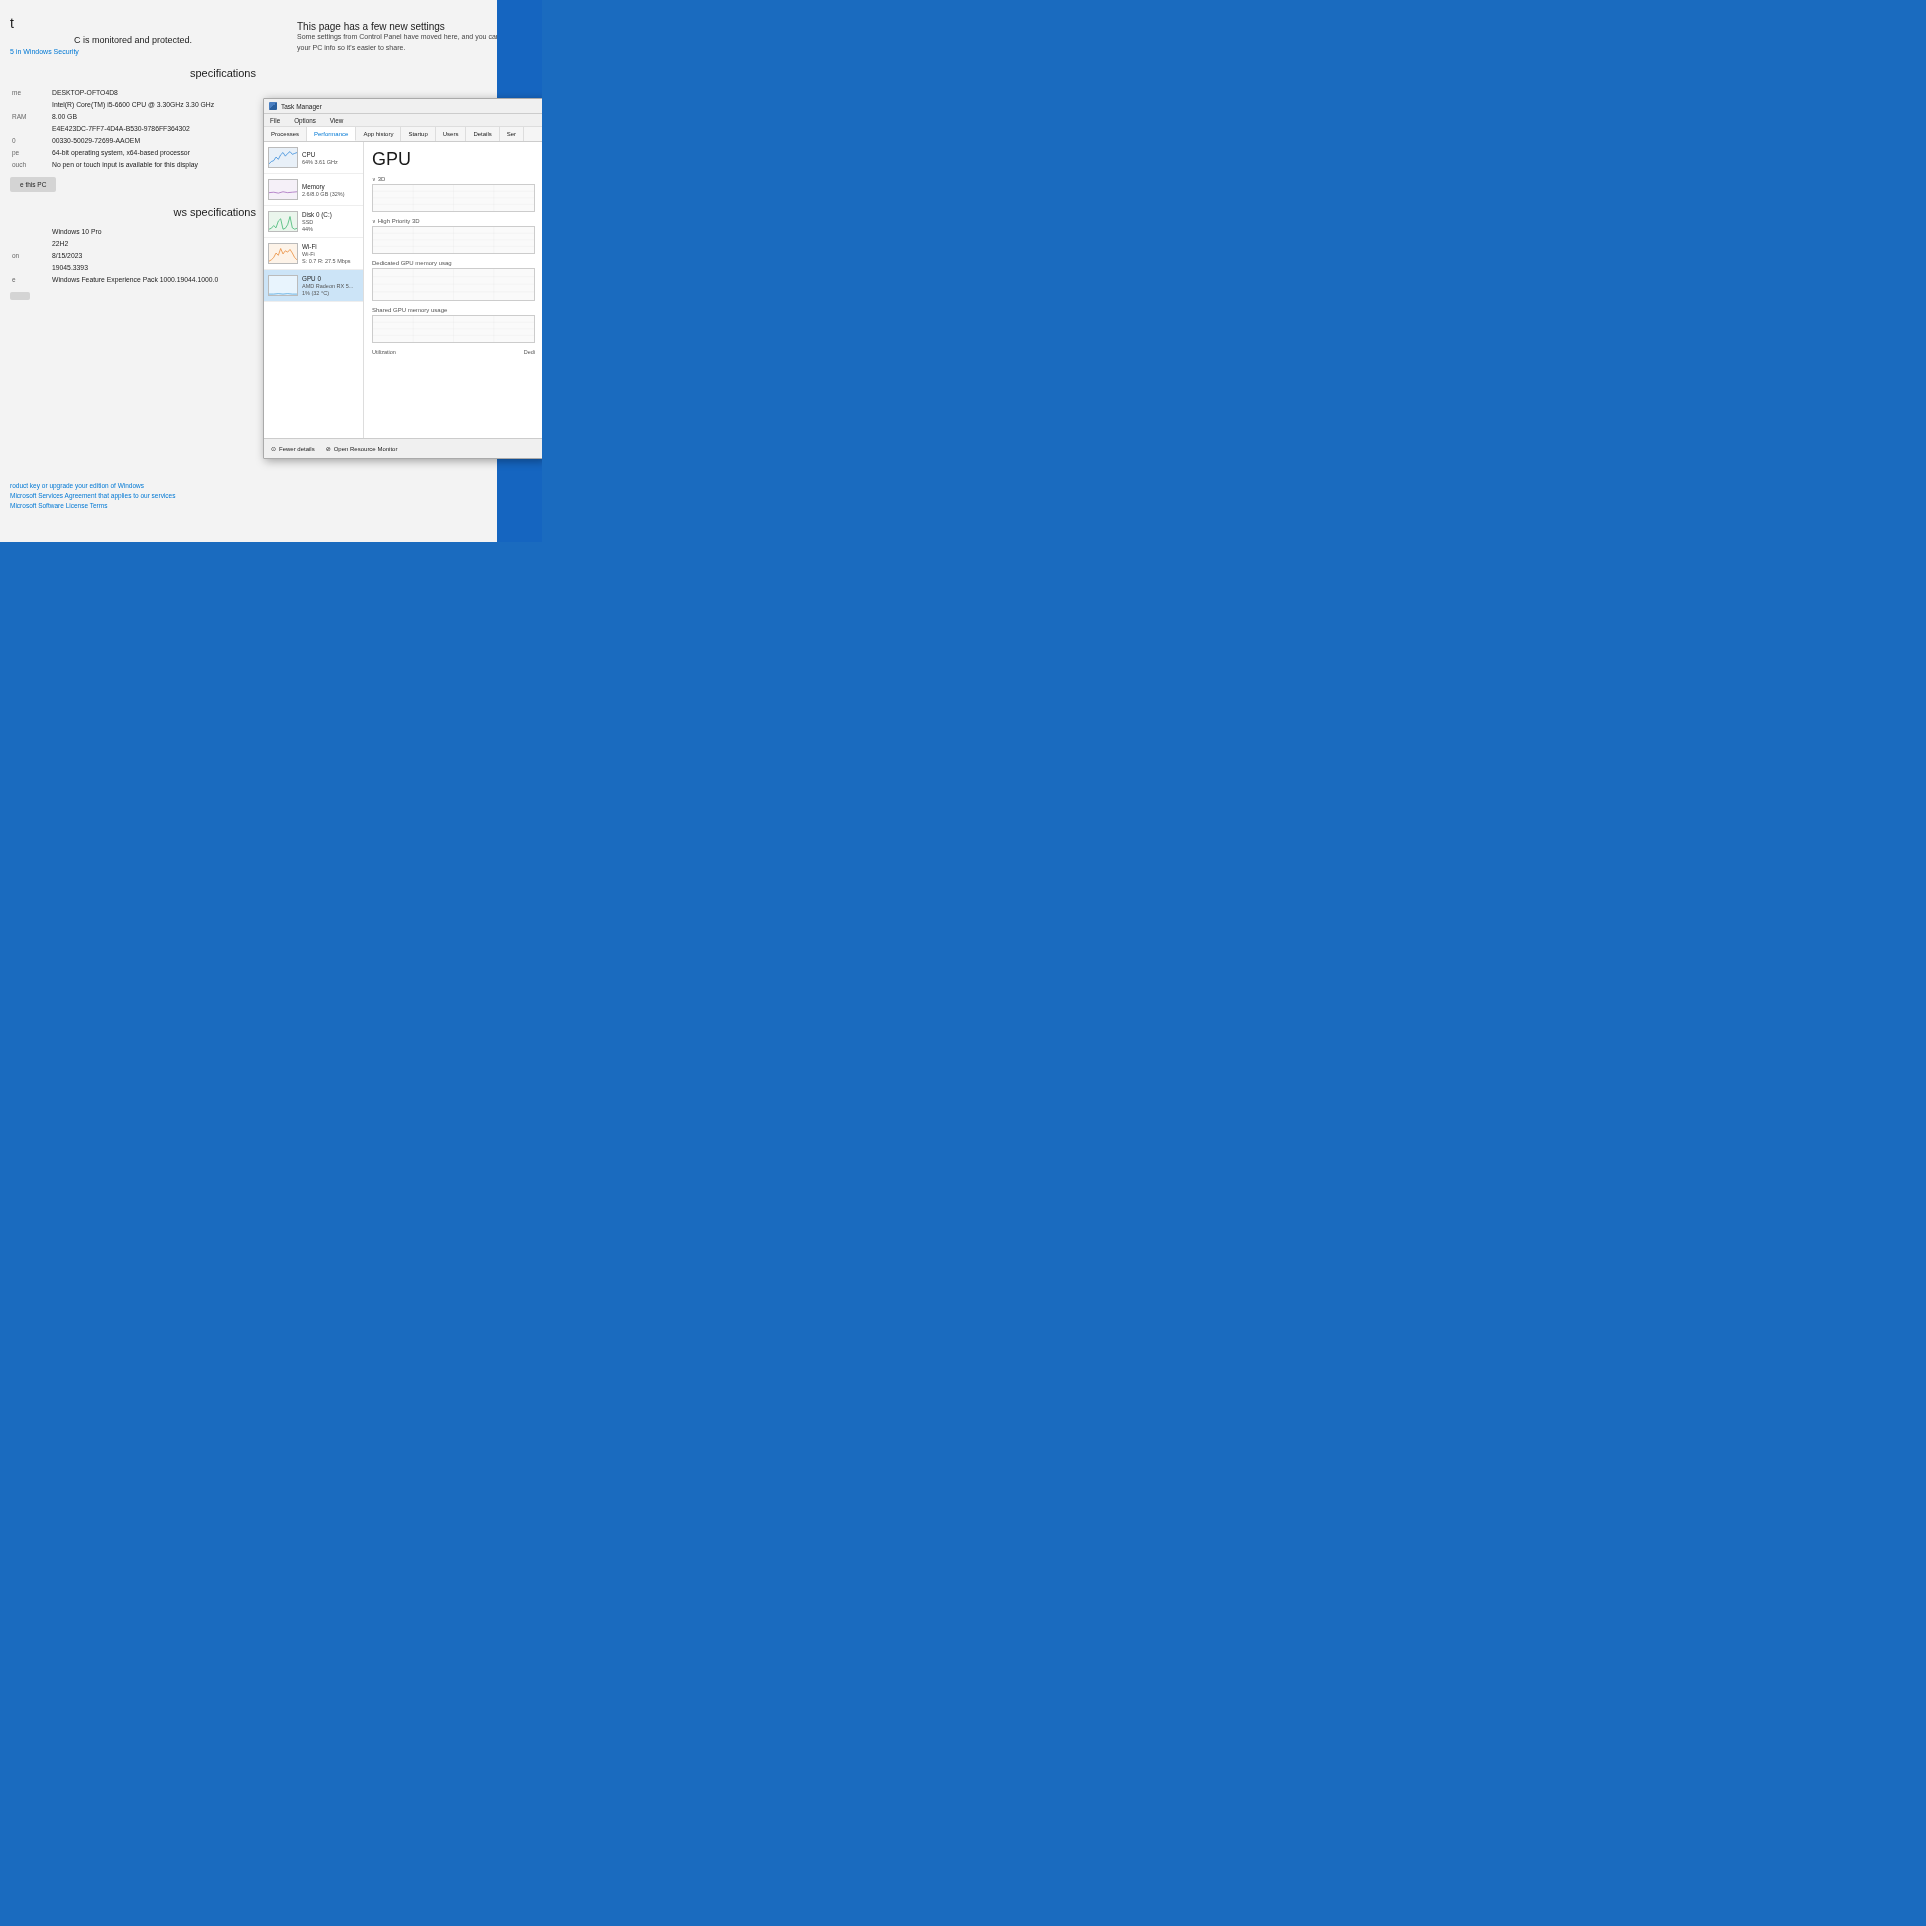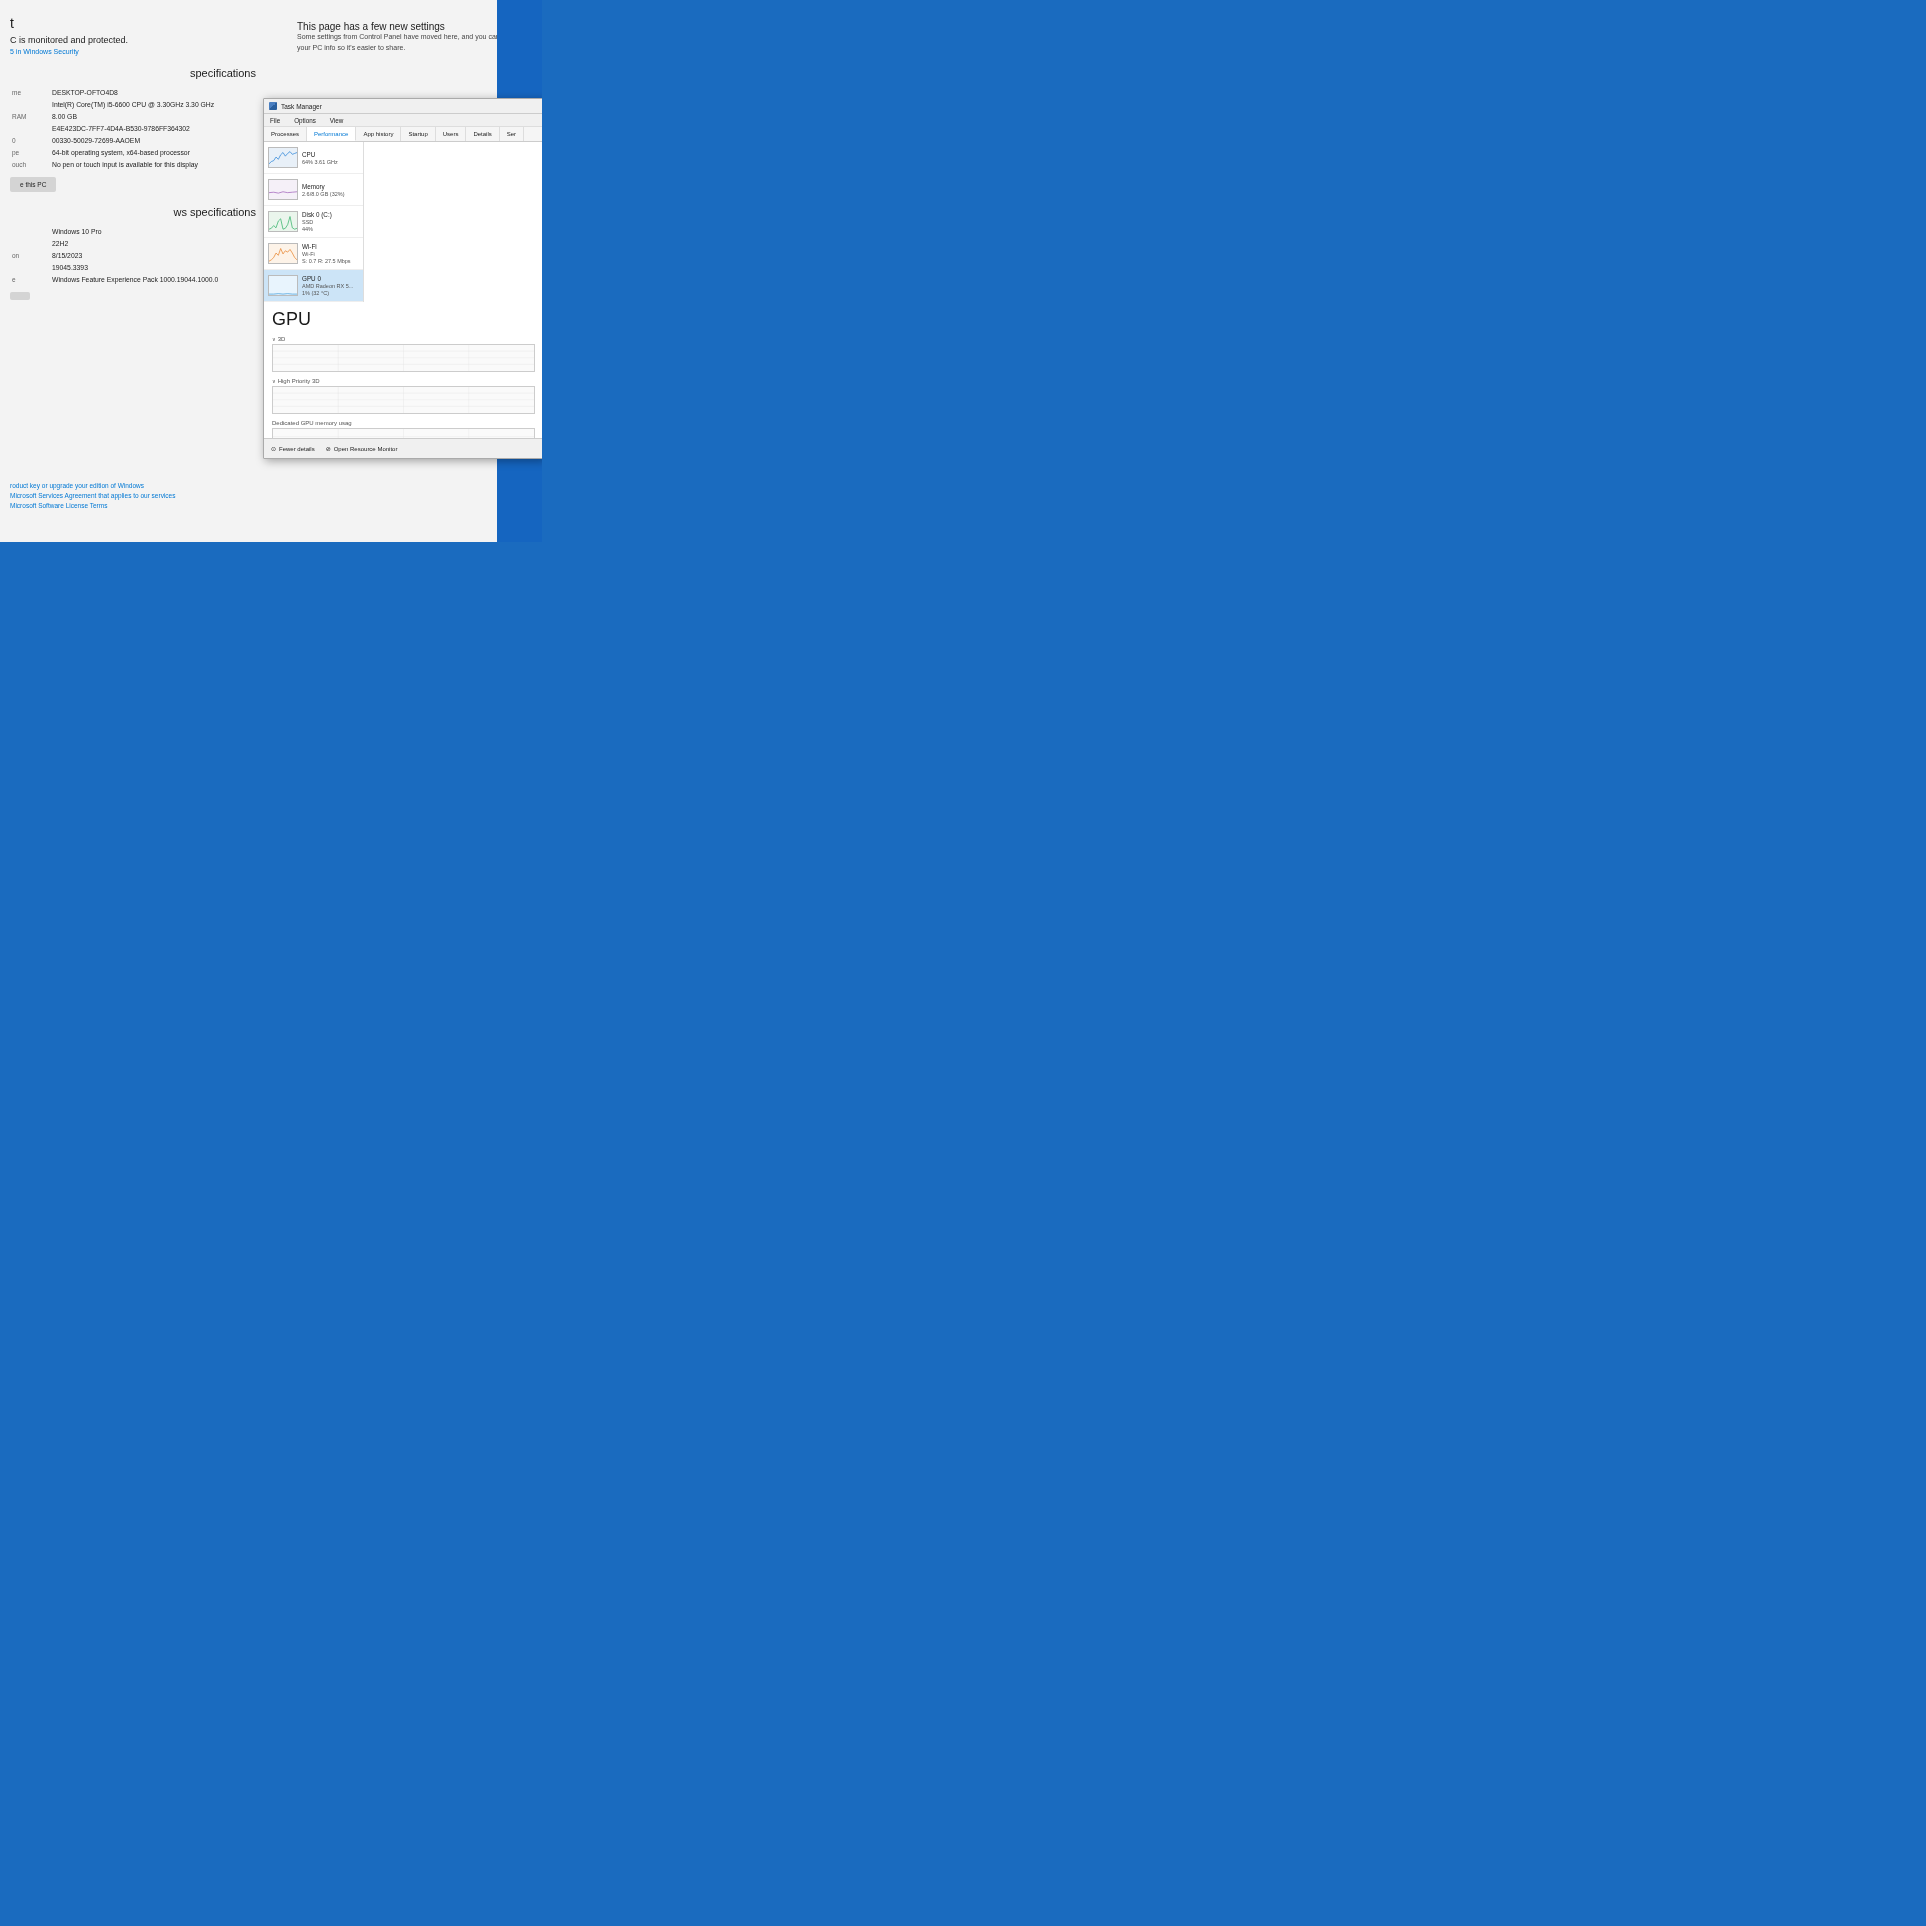--- a/index.html
+++ b/index.html
@@ -57,20 +57,21 @@
       font-weight: 300;
       color: #1a1a1a;
       margin-bottom: 4px;
     }
 
     .protected-text {
       font-size: 9px;
       font-weight: 400;
       color: #1a1a1a;
       margin-bottom: 3px;
+      text-align: center;
     }
 
     .windows-security-link {
       color: #0078d4;
       font-size: 7px;
       text-decoration: none;
       margin-bottom: 12px;
       display: block;
     }
 
@@ -177,21 +178,20 @@
     .tm-tab.active {
       background: #fff;
       border-bottom: 1px solid #fff;
       color: #0078d4;
       font-weight: 500;
     }
 
     .tm-body {
       display: flex;
       height: calc(100% - 60px);
-      flex-direction: column;
     }
 
     
     .tm-sidebar {
       width: 100px;
       border-right: 0.5px solid #ddd;
       overflow-y: auto;
       flex-shrink: 0;
     }
 

